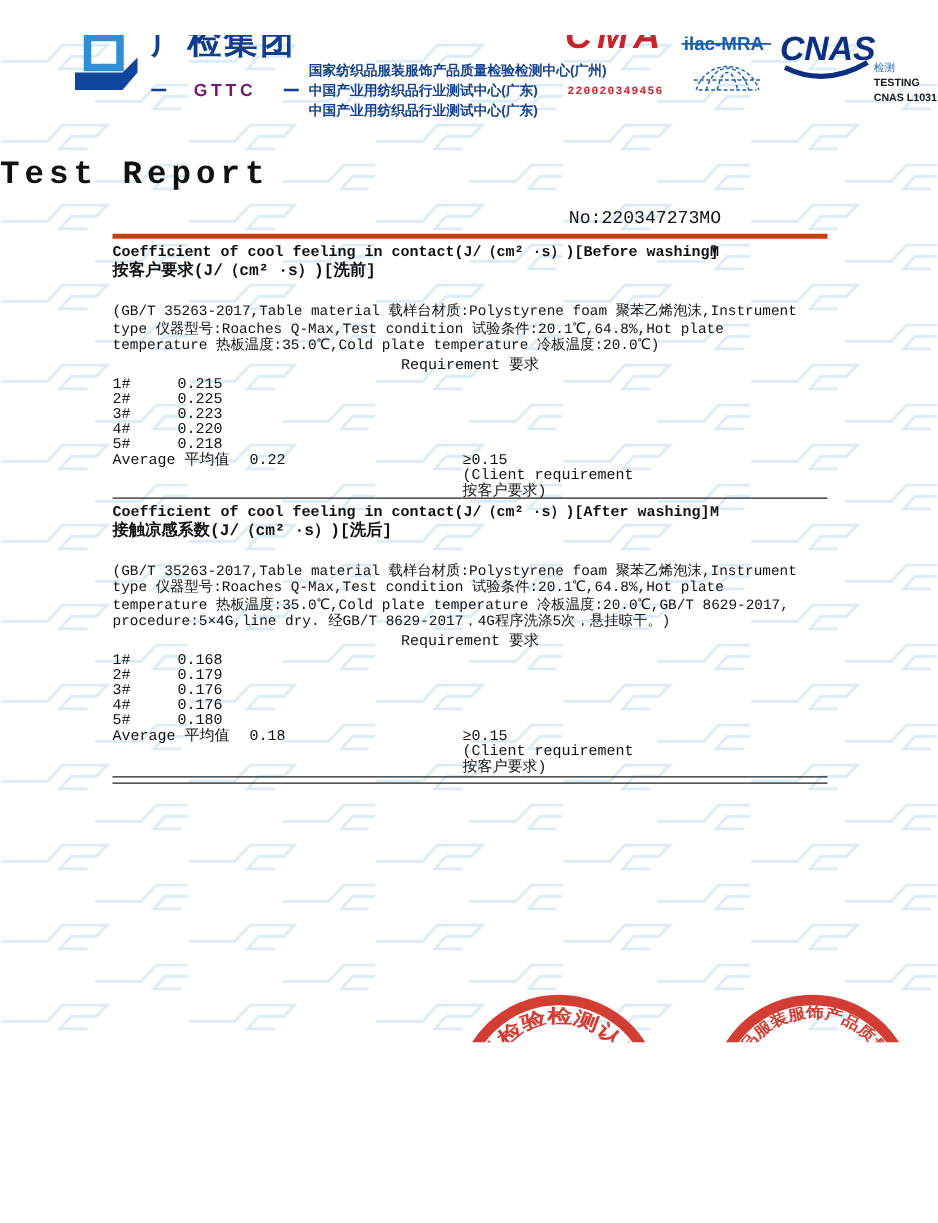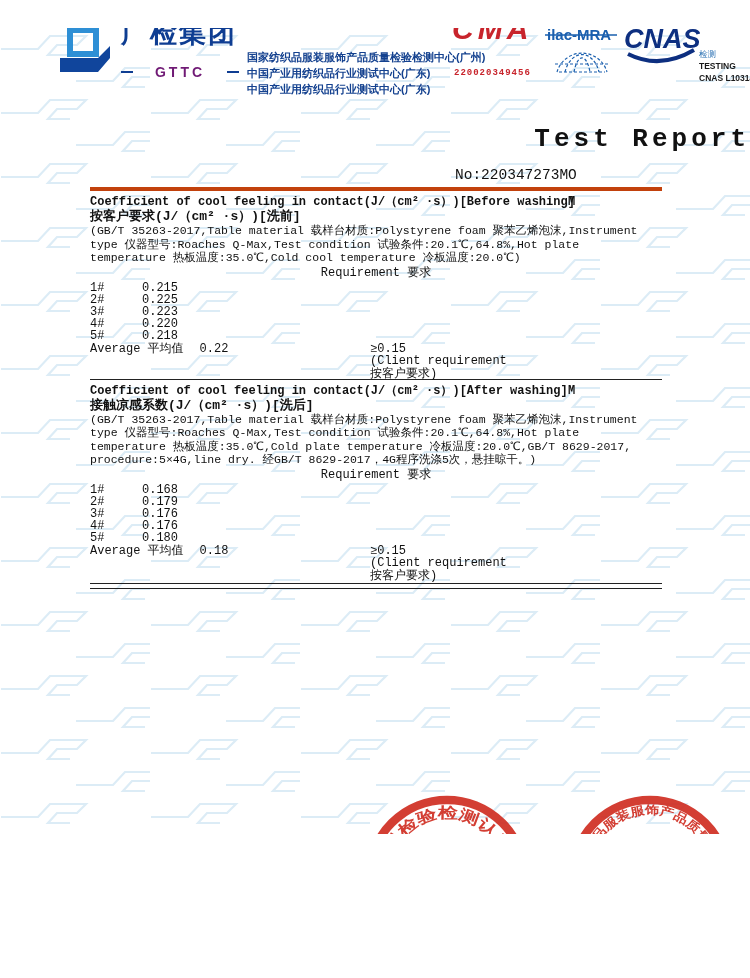--- a/index.html
+++ b/index.html
@@ -21,31 +21,31 @@
   .cma{position:absolute;left:452px;top:-16px;color:#c8242c;}
   .cma .big{font-size:30px;font-weight:700;letter-spacing:4px;font-style:italic;}
   .cma .num{position:absolute;left:2px;top:56px;font-size:9px;font-weight:700;letter-spacing:1px;white-space:nowrap;font-family:Liberation Mono, monospace;}
   .ilac{position:absolute;left:545px;top:-8px;}
   .cnas{position:absolute;left:622px;top:-14px;}
   .acc-text{position:absolute;left:699px;top:20px;font-size:8.5px;line-height:12px;white-space:nowrap;}
   .acc-text .cn{color:#2f74b5;}
   .acc-text .b{font-weight:700;color:#1a1a1a;}
 
   
-  .title{position:absolute;left:0;right:0;top:96px;text-align:right;font-size:26px;font-weight:600;
+  .title{position:absolute;left:0;right:0;top:96px;text-align:left;font-size:26px;font-weight:600;
          letter-spacing:4px;color:#111;}
   .report-no{position:absolute;left:455px;top:139px;font-size:14.5px;color:#111;}
 
   
   .table{position:absolute;left:90px;top:159px;width:572px;border-top:4px solid #c2410c;color:#111;}
   .sec{position:relative;padding-top:4px;}
   .h-en{position:relative;font-size:12px;font-weight:700;white-space:nowrap;line-height:14px;}
   .h-mark{position:absolute;left:478px;top:0;}
   .h-cn{font-size:13px;font-weight:700;white-space:nowrap;line-height:15px;}
-  .method{margin-top:0;font-size:11.5px;line-height:13.5px;}
+  .method{margin-top:19px;font-size:11.5px;line-height:13.5px;}
   .method div{white-space:nowrap;}
   .req-h{text-align:center;font-size:12px;line-height:14px;margin-top:1px;}
   .rows{position:relative;margin-top:2px;font-size:12px;line-height:12.2px;height:97px;}
   .row{display:flex;}
   .row .lbl{width:52px;}
   .avg{display:flex;}
   .avg .v{margin-left:16px;}
   .req{position:absolute;left:280px;top:61px;line-height:12.6px;}
   .divider{border-top:1.5px solid #222;}
   .dbl{height:4px;border-top:1.2px solid #222;border-bottom:1.2px solid #222;margin-top:2px;}
@@ -130,21 +130,21 @@
 
         <div class="sec">
           <div class="h-en">
             <span>Coefficient of cool feeling in contact(J/（cm² ·s）)[Before washing]</span>
             <span class="h-mark">M</span>
           </div>
           <div class="h-cn">按客户要求(J/（cm² ·s）)[洗前]</div>
           <div class="method">
             <div>(GB/T 35263-2017,Table material 载样台材质:Polystyrene foam 聚苯乙烯泡沫,Instrument</div>
             <div>type 仪器型号:Roaches Q-Max,Test condition 试验条件:20.1℃,64.8%,Hot plate</div>
-            <div>temperature 热板温度:35.0℃,Cold cool temperature 冷板温度:20.0℃)</div>
+            <div>temperature 热板温度:35.0℃,Cold plate temperature 冷板温度:20.0℃)</div>
           </div>
           <div class="req-h">Requirement 要求</div>
           <div class="rows">
             <div class="row">
               <span class="lbl">1#</span>
               <span class="val">0.215</span>
             </div>
             <div class="row">
               <span class="lbl">2#</span>
               <span class="val">0.225</span>

